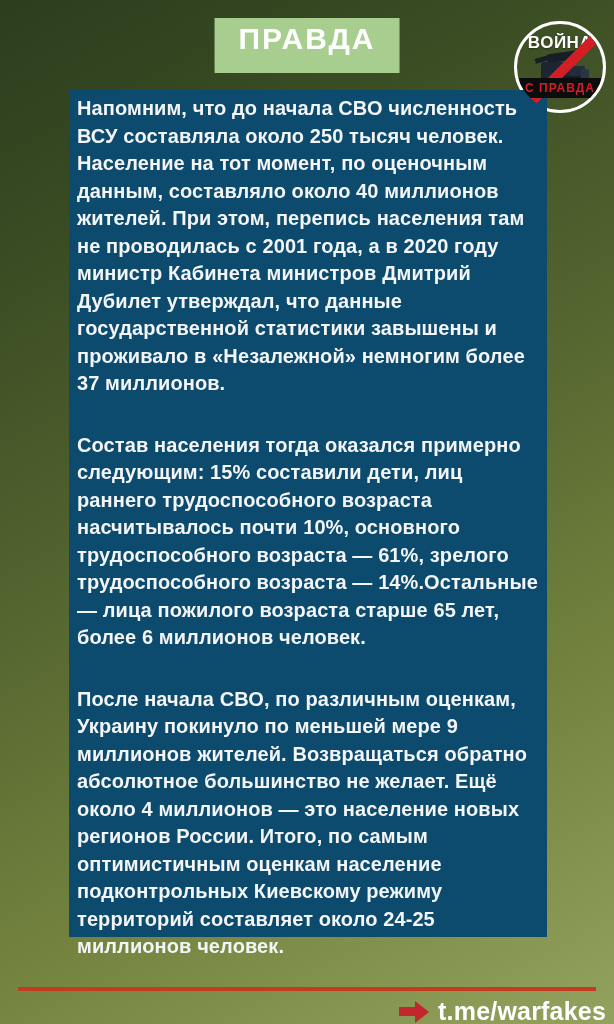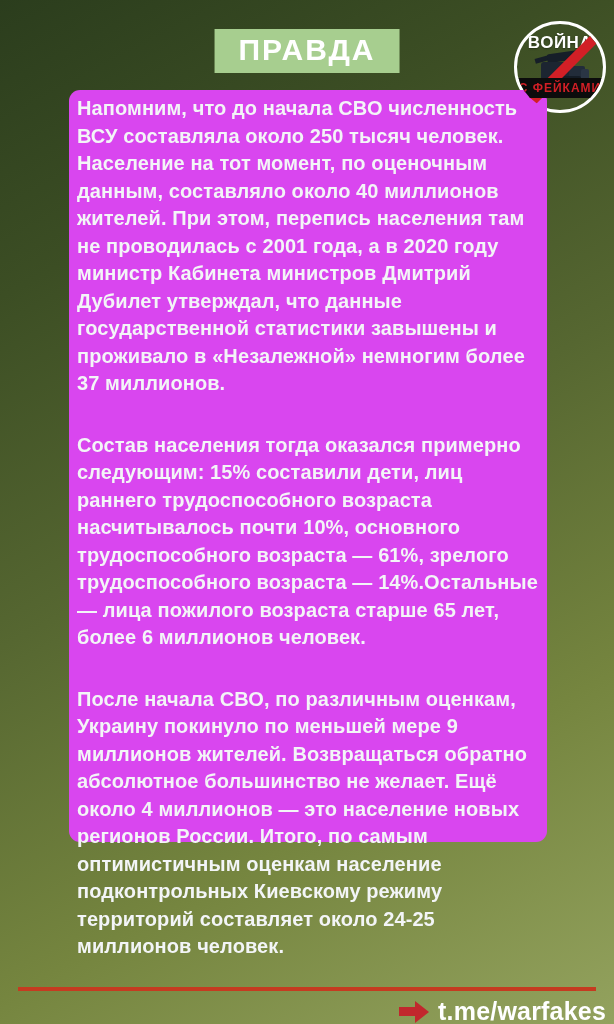--- a/index.html
+++ b/index.html
@@ -5,24 +5,24 @@
   html, body { margin: 0; padding: 0; }
   body {
     width: 614px; height: 1024px;
     position: relative; overflow: hidden;
     font-family: "Liberation Sans", "DejaVu Sans", sans-serif;
     background: linear-gradient(152deg, #2b3d1d 0%, #3c4e24 22%, #566731 48%, #75853f 74%, #93a25e 100%);
   }
 
   
   .badge {
-    position: absolute; top: 29px; left: 50%; transform: translateX(-50%);
+    position: absolute; top: 18px; left: 50%; transform: translateX(-50%);
     background: #a7ce8f; color: #ffffff;
     font-size: 30px; font-weight: bold; letter-spacing: 2px;
-    padding: 5px 24px 7px 24px; line-height: 1.05;
+    padding: 5px 24px 18px 24px; line-height: 1.05;
     white-space: nowrap;
   }
 
   
   .logo {
     position: absolute; left: 514px; top: 21px;
     width: 92px; height: 92px; border-radius: 50%;
     border: 3px solid #ffffff; box-sizing: border-box;
     overflow: hidden;
   }
@@ -51,25 +51,24 @@
   .logo-banner {
     position: absolute; z-index: 4; bottom: 12px; left: -6px; right: -6px;
     background: #0c0c0c; color: #d21f26;
     font-weight: bold; font-size: 12px; letter-spacing: 1px;
     text-align: center; padding: 3px 0;
   }
 
   
   .panel {
     position: absolute; left: 69px; top: 90px;
-    width: 478px; height: 752px; box-sizing: border-box;
-    background: #d946ef;
+    width: 478px; height: 847px; box-sizing: border-box;
+    background: #0c4a6e;
     padding: 5px 8px 0 8px;
     color: #f3f5f7;
-    border-radius: 11px;
   }
   .panel p {
     margin: 0 0 34px 0;
     font-size: 20px; line-height: 27.5px; font-weight: bold;
     white-space: pre-line;
     letter-spacing: 0.1px;
   }
 
   
   .divider {
@@ -102,21 +101,21 @@
   <div class="logo-title">ВОЙНА</div>
   <div>
     <div class="cam cam-handle"></div>
     <div class="cam cam-top"></div>
     <div class="cam cam-body"></div>
     <div class="cam cam-lens"></div>
     <div class="cam cam-lens2"></div>
     <div class="cam cam-mag"></div>
   </div>
   <div class="no-slash"></div>
-  <div class="logo-banner">С ФЕЙКАМИ</div>
+  <div class="logo-banner">С ПРАВДА</div>
 </div>
 
 <div class="panel">
   <p>Напомним, что до начала СВО численность
 ВСУ составляла около 250 тысяч человек.
 Население на тот момент, по оценочным
 данным, составляло около 40 миллионов
 жителей. При этом, перепись населения там
 не проводилась с 2001 года, а в 2020 году
 министр Кабинета министров Дмитрий

